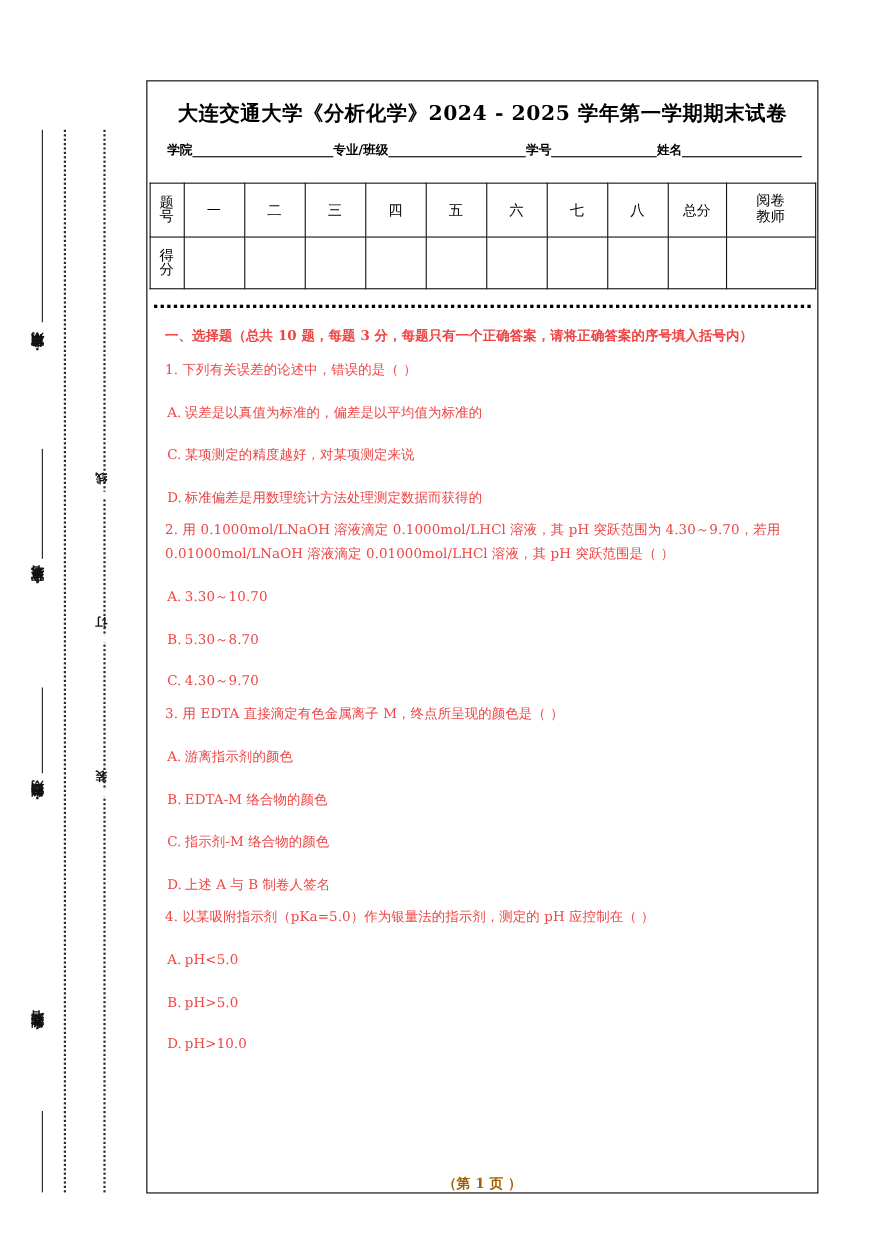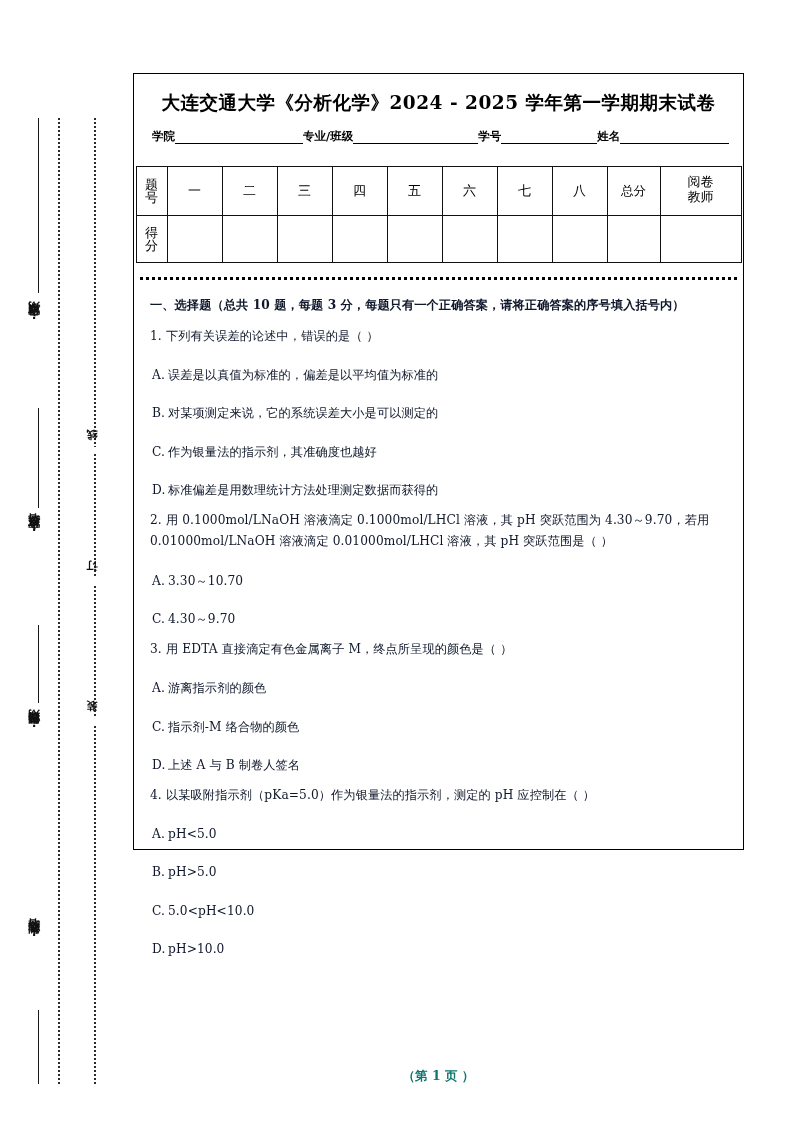--- a/index.html
+++ b/index.html
@@ -75,41 +75,41 @@
   #mid-char-xian { top: 447px; }
   #mid-char-ding { top: 578px; }
   #mid-char-zhuang { top: 718px; }
 
   
   #exam-frame {
     position: absolute;
     left: 133px;
     top: 73px;
     width: 611px;
-    height: 777px;
+    height: 1012px;
     border: 1.6px solid #000;
     box-sizing: border-box;
   }
 
   #paper-title {
     margin: 16px 12px 0 12px;
     text-align: center;
     font-family: "DejaVu Serif", "Liberation Serif", serif;
     font-weight: 700;
     font-size: 18.5px;
     letter-spacing: 0.5px;
     color: #000;
     white-space: nowrap;
   }
 
   
   #student-info {
     margin: 14px 14px 0 18px;
     display: flex;
-    align-items: center;
+    align-items: flex-start;
     font-family: "DejaVu Serif", "Liberation Serif", serif;
     font-size: 11.5px;
     color: #000;
   }
   .info-label { white-space: nowrap; font-weight: 600; }
   .info-blank {
     border-bottom: 1px solid #000;
     height: 13px;
   }
   #blank-college { flex: 0 0 128px; }
@@ -151,21 +151,21 @@
     margin: 14px 6px 0 6px;
     border-top: 3px dotted #000;
     height: 0;
   }
 
   
   #questions {
     margin: 14px 14px 0 16px;
     font-family: "DejaVu Serif", "Liberation Serif", serif;
     font-size: 12.2px;
-    color: #0f172a;
+    color: #ef4444;
   }
   .section-heading {
     line-height: 1.85;
     margin-bottom: 8px;
     font-weight: 600;
     letter-spacing: 0.1px;
   }
   .question-block { margin-bottom: 2px; }
   .question-stem {
     line-height: 1.75;
@@ -183,21 +183,21 @@
   
   #page-footer {
     position: absolute;
     left: 133px;
     top: 1068px;
     width: 611px;
     text-align: center;
     font-family: "DejaVu Serif", "Liberation Serif", serif;
     font-weight: 700;
     font-size: 12.5px;
-    color: #0f766e;
+    color: #a16207;
   }
 </style>
 </head>
 <body>
 
 <div id="binding-margin">
   <div id="dash-line-outer" class="dash-line"></div>
   <div id="dash-line-inner" class="dash-line"></div>
 
   <div id="rule-1" class="v-rule"></div>
@@ -277,71 +277,71 @@
     <div class="section-heading">一、选择题（总共 10 题，每题 3 分，每题只有一个正确答案，请将正确答案的序号填入括号内）</div>
 
     <div class="question-block">
       <div class="question-stem">
         <span class="opt-key">1.</span><span>下列有关误差的论述中，错误的是（   ）</span>
       </div>
       <div class="option-row">
         <span class="opt-key">A.</span><span>误差是以真值为标准的，偏差是以平均值为标准的</span>
       </div>
       <div class="option-row">
-        <span class="opt-key">B.</span><span>对某项测定来说，它的系统误差大小是可以测定的</span>
-      </div>
-      <div class="option-row">
-        <span class="opt-key">C.</span><span>作为银量法的指示剂，其准确度也越好</span>
+        <span class="opt-key">C.</span><span>某项测定的精度越好，对某项测定来说</span>
       </div>
       <div class="option-row">
         <span class="opt-key">D.</span><span>标准偏差是用数理统计方法处理测定数据而获得的</span>
       </div>
     </div>
 
     <div class="question-block">
       <div class="question-stem">
         <span class="opt-key">2.</span><span>用 0.1000mol/LNaOH 溶液滴定 0.1000mol/LHCl 溶液，其 pH 突跃范围为 4.30～9.70，若用 0.01000mol/LNaOH 溶液滴定 0.01000mol/LHCl 溶液，其 pH 突跃范围是（   ）</span>
       </div>
       <div class="option-row">
         <span class="opt-key">A.</span><span>3.30～10.70</span>
       </div>
       <div class="option-row">
+        <span class="opt-key">B.</span><span>5.30～8.70</span>
+      </div>
+      <div class="option-row">
         <span class="opt-key">C.</span><span>4.30～9.70</span>
       </div>
     </div>
 
     <div class="question-block">
       <div class="question-stem">
         <span class="opt-key">3.</span><span>用 EDTA 直接滴定有色金属离子 M，终点所呈现的颜色是（   ）</span>
       </div>
       <div class="option-row">
         <span class="opt-key">A.</span><span>游离指示剂的颜色</span>
       </div>
       <div class="option-row">
+        <span class="opt-key">B.</span><span>EDTA-M 络合物的颜色</span>
+      </div>
+      <div class="option-row">
         <span class="opt-key">C.</span><span>指示剂-M 络合物的颜色</span>
       </div>
       <div class="option-row">
         <span class="opt-key">D.</span><span>上述 A 与 B 制卷人签名</span>
       </div>
     </div>
 
     <div class="question-block">
       <div class="question-stem">
         <span class="opt-key">4.</span><span>以某吸附指示剂（pKa=5.0）作为银量法的指示剂，测定的 pH 应控制在（   ）</span>
       </div>
       <div class="option-row">
         <span class="opt-key">A.</span><span>pH&lt;5.0</span>
       </div>
       <div class="option-row">
         <span class="opt-key">B.</span><span>pH&gt;5.0</span>
       </div>
       <div class="option-row">
-        <span class="opt-key">C.</span><span>5.0&lt;pH&lt;10.0</span>
-      </div>
-      <div class="option-row">
         <span class="opt-key">D.</span><span>pH&gt;10.0</span>
       </div>
     </div>
 
   </div>
 </div>
 
 <div id="page-footer">（第 1 页 ）</div>
 
 </body></html>

